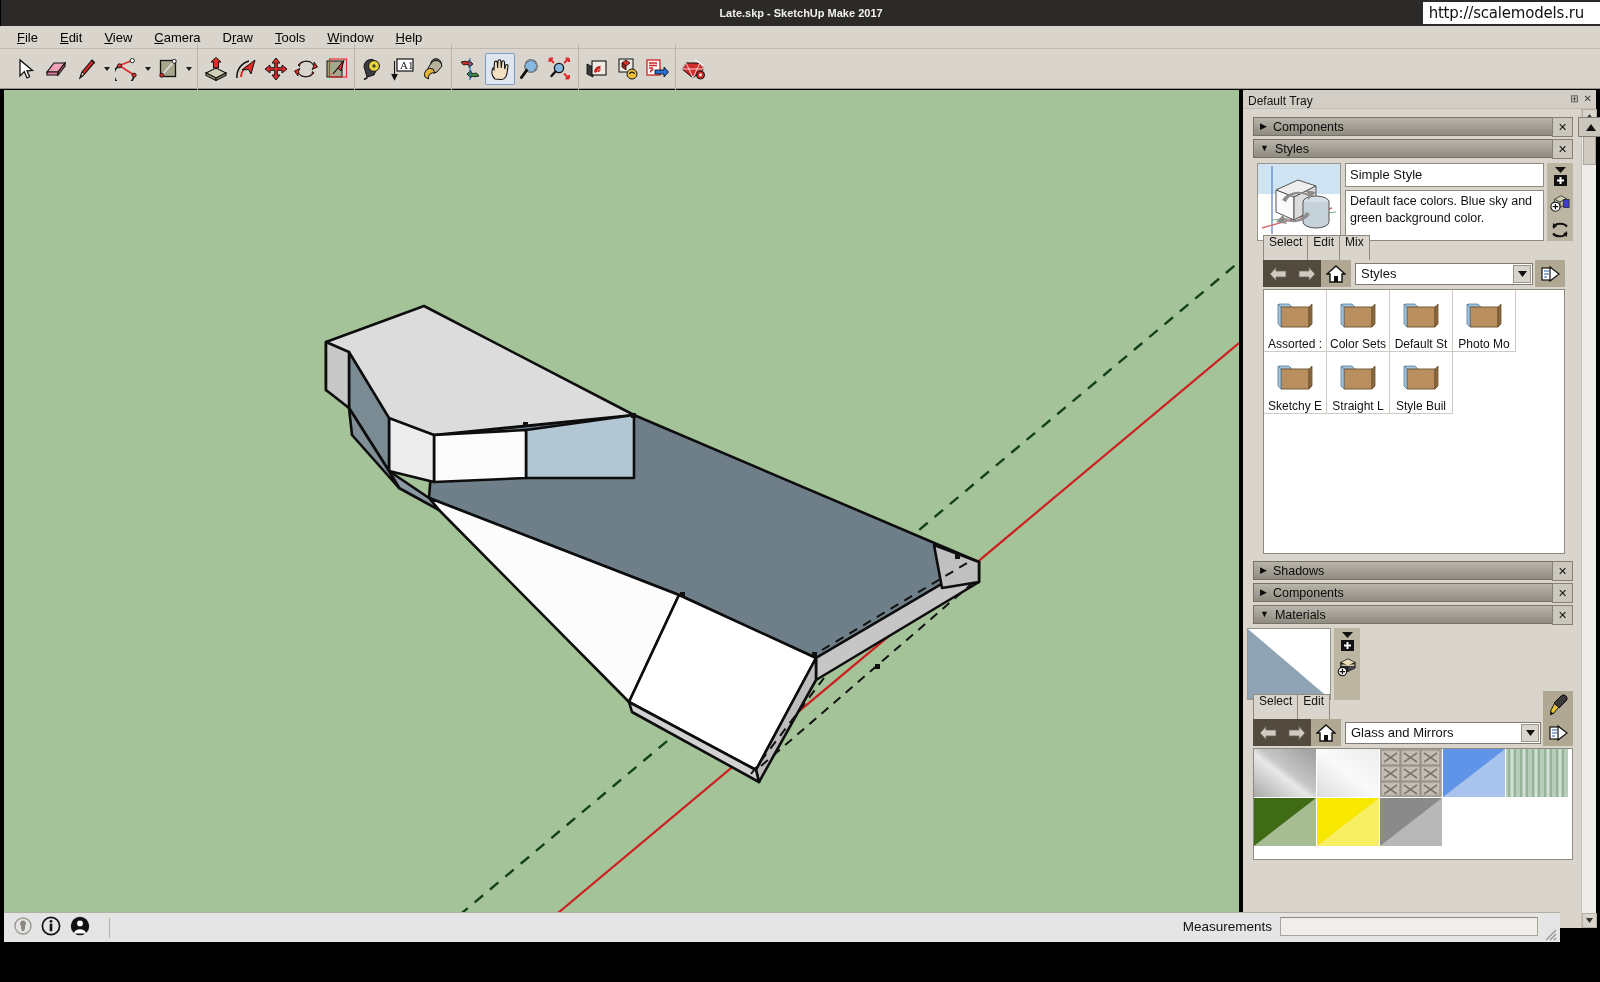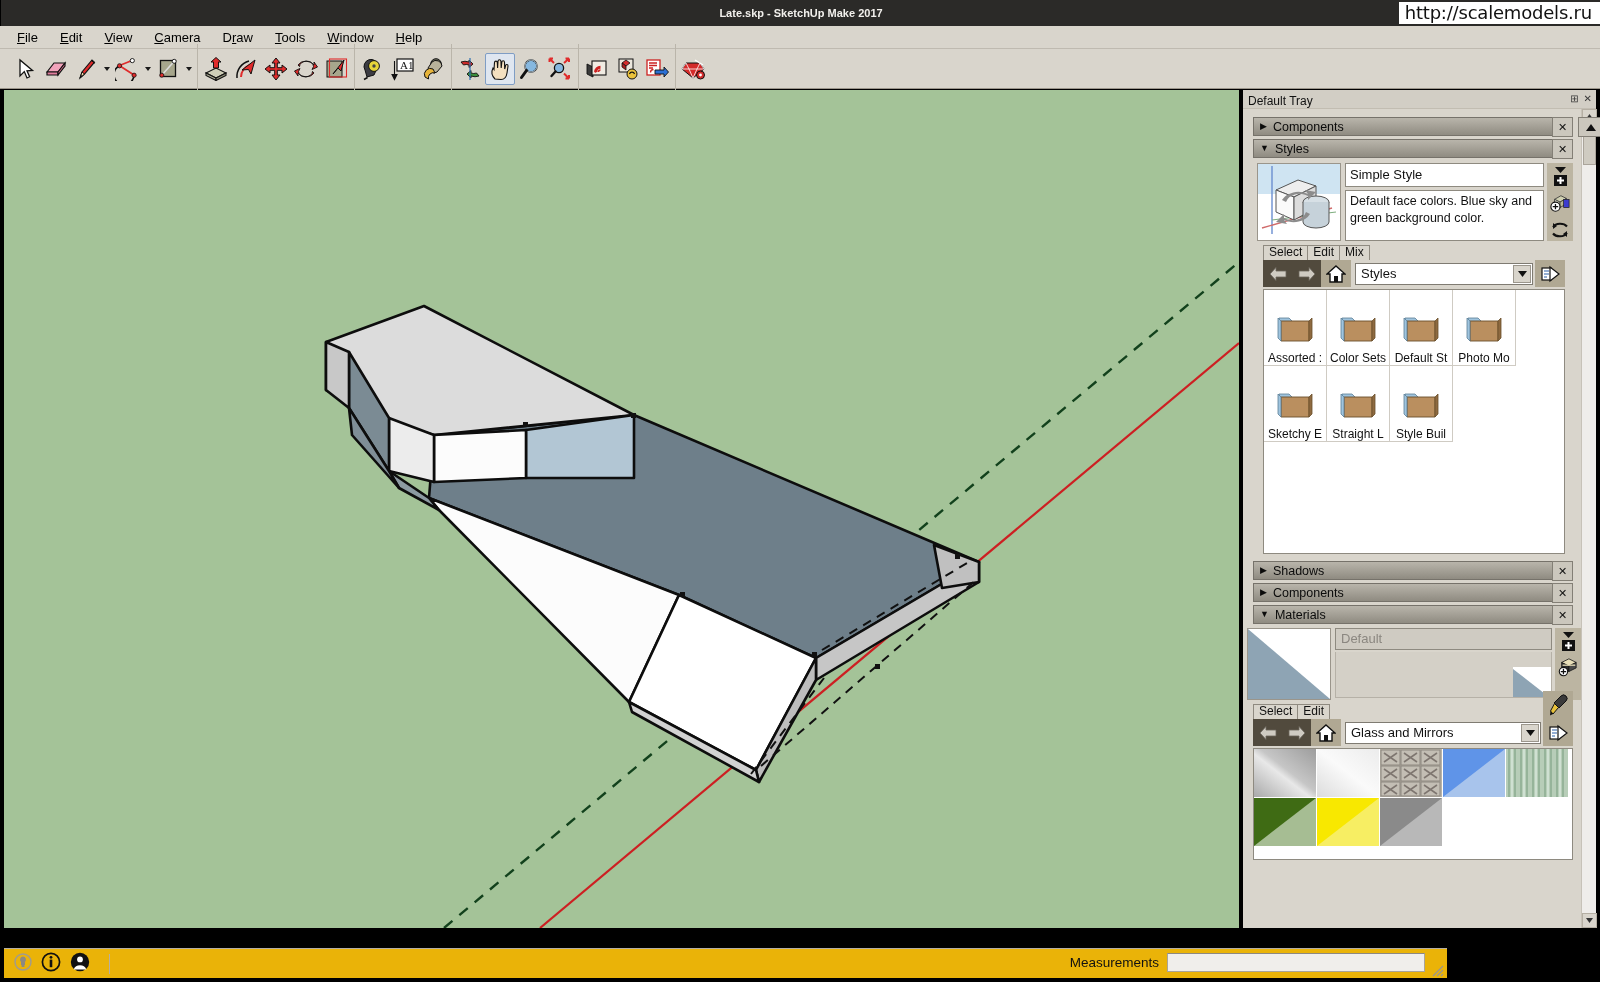--- a/index.html
+++ b/index.html
@@ -15,22 +15,22 @@
   
   .titlebar {
     position:absolute; left:1px; top:0; width:1600px; height:26px;
     background:#2b2a28; color:#f2f0ec;
     font-size:11px; font-weight:bold;
     display:flex; align-items:center; justify-content:center;
   }
   .watermark {
     position:absolute; right:0; top:2px;
     background:#fff; color:#111;
-    font-size:18px; line-height:22px;
-    padding:0 8px 0 6px;
+    font-size:15px; line-height:22px;
+    padding:0 16px 0 6px;
     font-family:"DejaVu Sans", sans-serif;
     letter-spacing:-0.2px;
     z-index:30;
   }
 
   
   .menubar {
     position:absolute; left:0; top:26px; width:1600px; height:23px;
     background:#d9d5cc;
     border-bottom:1px solid #bfbab0;
@@ -160,21 +160,21 @@
 
   
   .subtabs {
     display:flex; margin:6px 0 0 10px; height:13px; align-items:flex-end;
     position:relative; z-index:3;
   }
   .subtab {
     font-size:12px; color:#111; padding:0 5px;
     border-left:1px solid #8f8a80; border-right:1px solid #8f8a80;
     border-top:1px solid #8f8a80;
-    background:#d9d5cc; line-height:13px; height:15px; overflow:hidden;
+    background:#d9d5cc; line-height:13px; height:25px; overflow:hidden;
     cursor:pointer;
   }
   .subtab + .subtab { margin-left:-1px; }
 
   
   .navstrip {
     display:flex; align-items:center; margin:0 8px 0 10px; height:27px;
     background:#d9d5cc; position:relative;
   }
   .nav-arrows { display:flex; background:#514a3d; height:27px; }
@@ -193,21 +193,21 @@
   .nav-detail { width:30px;height:27px; margin-left:2px; background:#b0a893;
                 display:flex;align-items:center;justify-content:center; cursor:pointer;}
 
   
   .grid-box {
     margin:2px 8px 0 10px; background:#fff; border:1px solid #8e8a80;
     overflow:hidden;
   }
   .fgrid { display:flex; flex-wrap:wrap; }
   .fcell {
-    width:64px;height:77px; border:1px solid #cfcbc3;
+    width:64px;height:63px; border:1px solid #cfcbc3;
     margin:-1px 0 0 -1px;
     display:flex; flex-direction:column; align-items:center; justify-content:flex-end;
     cursor:pointer; background:#fff; overflow:hidden;
   }
   .fcell .fic { margin-bottom:1px; }
   .fcell .flbl { font-size:12px; color:#111; white-space:nowrap; overflow:hidden;
                  width:62px; text-align:center; }
 
   .mgrid { display:flex; flex-wrap:wrap; }
   .mcell { width:64px; height:50px; border:1px solid #fff; margin:-1px 0 0 -1px;
@@ -222,22 +222,22 @@
     font-size:13px; color:#8b8780; padding:2px 0 0 5px;
   }
   .mat-blank { margin-top:2px; height:46px; background:#d4d0c7; border:1px solid #b6b1a7;
                border-top:none; position:relative; }
   .mat-blank .corner-sw { position:absolute; right:0; bottom:0; width:38px; height:30px; }
   .mat-sidebtns { width:26px;margin-left:3px; display:flex; flex-direction:column;
                   align-items:center; background:#bcb5a2; padding-top:3px; gap:6px;}
 
   
   .statusbar {
-    position:absolute; left:4px; top:948px; width:1443px; height:30px;
-    background:#eab308; border-top:1px solid #b4aea3;
+    position:absolute; left:4px; top:912px; width:1556px; height:30px;
+    background:#e5e5e5; border-top:1px solid #b4aea3;
     display:flex; align-items:center;
   }
   .sb-icons { display:flex; align-items:center; gap:9px; padding-left:10px; }
   .sb-div { width:1px;height:20px;background:#b5afa4; margin-left:10px; }
   .sb-meas {
     position:absolute; right:22px; top:4px; display:flex; align-items:center;
   }
   .sb-meas .lbl { font-size:13.5px; color:#111; margin-right:8px; }
   .sb-meas .fld {
     width:258px;height:19px;background:#f0eeeb;
@@ -752,31 +752,20 @@
 
         <div>
           <div class="mat-top">
             <div class="mat-thumb">
               <svg width="82" height="70" viewBox="0 0 82 70">
                 <rect x="0" y="0" width="82" height="70" fill="#fff"></rect>
                 <path d="M0 70 L82 0 L0 0 Z" fill="#fff"></path>
                 <path d="M0 70 L82 70 L82 0 Z" fill="#fff"></path>
                 <path d="M0 70 L0 0 L82 70 Z" fill="#8ea4b4"></path>
               </svg>
-            </div>
-            <div class="mat-fields">
-              <div class="mat-name">Default</div>
-              <div class="mat-blank">
-                <div class="corner-sw">
-                  <svg width="38" height="30" viewBox="0 0 38 30">
-                    <rect x="0" y="0" width="38" height="30" fill="#fff"></rect>
-                    <path d="M0 30 L0 2 L36 30 Z" fill="#8ea4b4"></path>
-                  </svg>
-                </div>
-              </div>
             </div>
             <div class="mat-sidebtns">
               <div class="sq-btn">
                 <svg width="17" height="20" viewBox="0 0 17 20">
                   <path d="M3 1 L14 1 L8.5 7 Z" fill="#111"></path>
                   <rect x="2" y="9" width="13" height="11" fill="#111"></rect>
                   <path d="M8.5 11 L8.5 18 M5 14.5 L12 14.5" stroke="#fff" stroke-width="2"></path>
                 </svg>
               </div>
               <div class="sq-btn">

